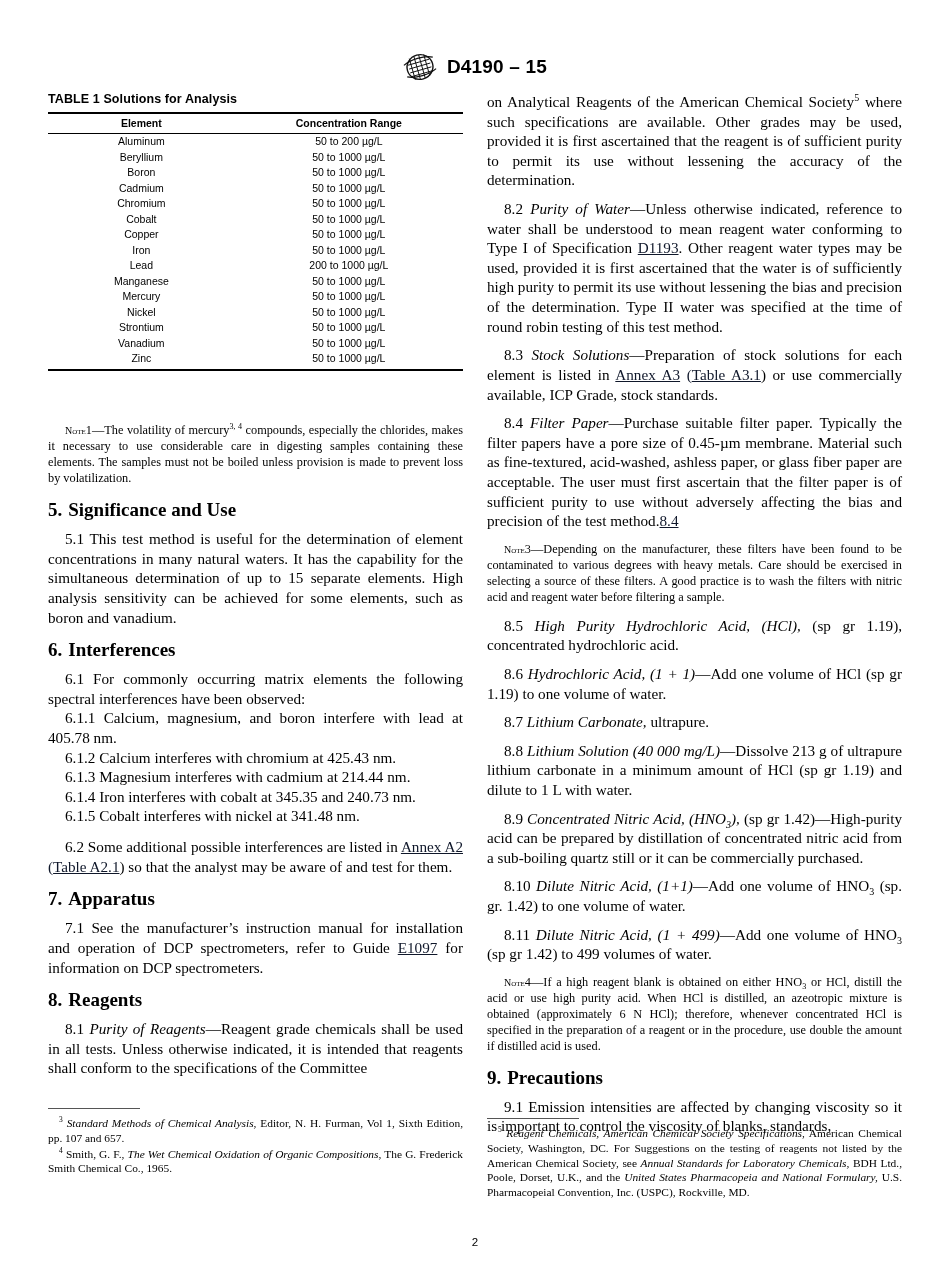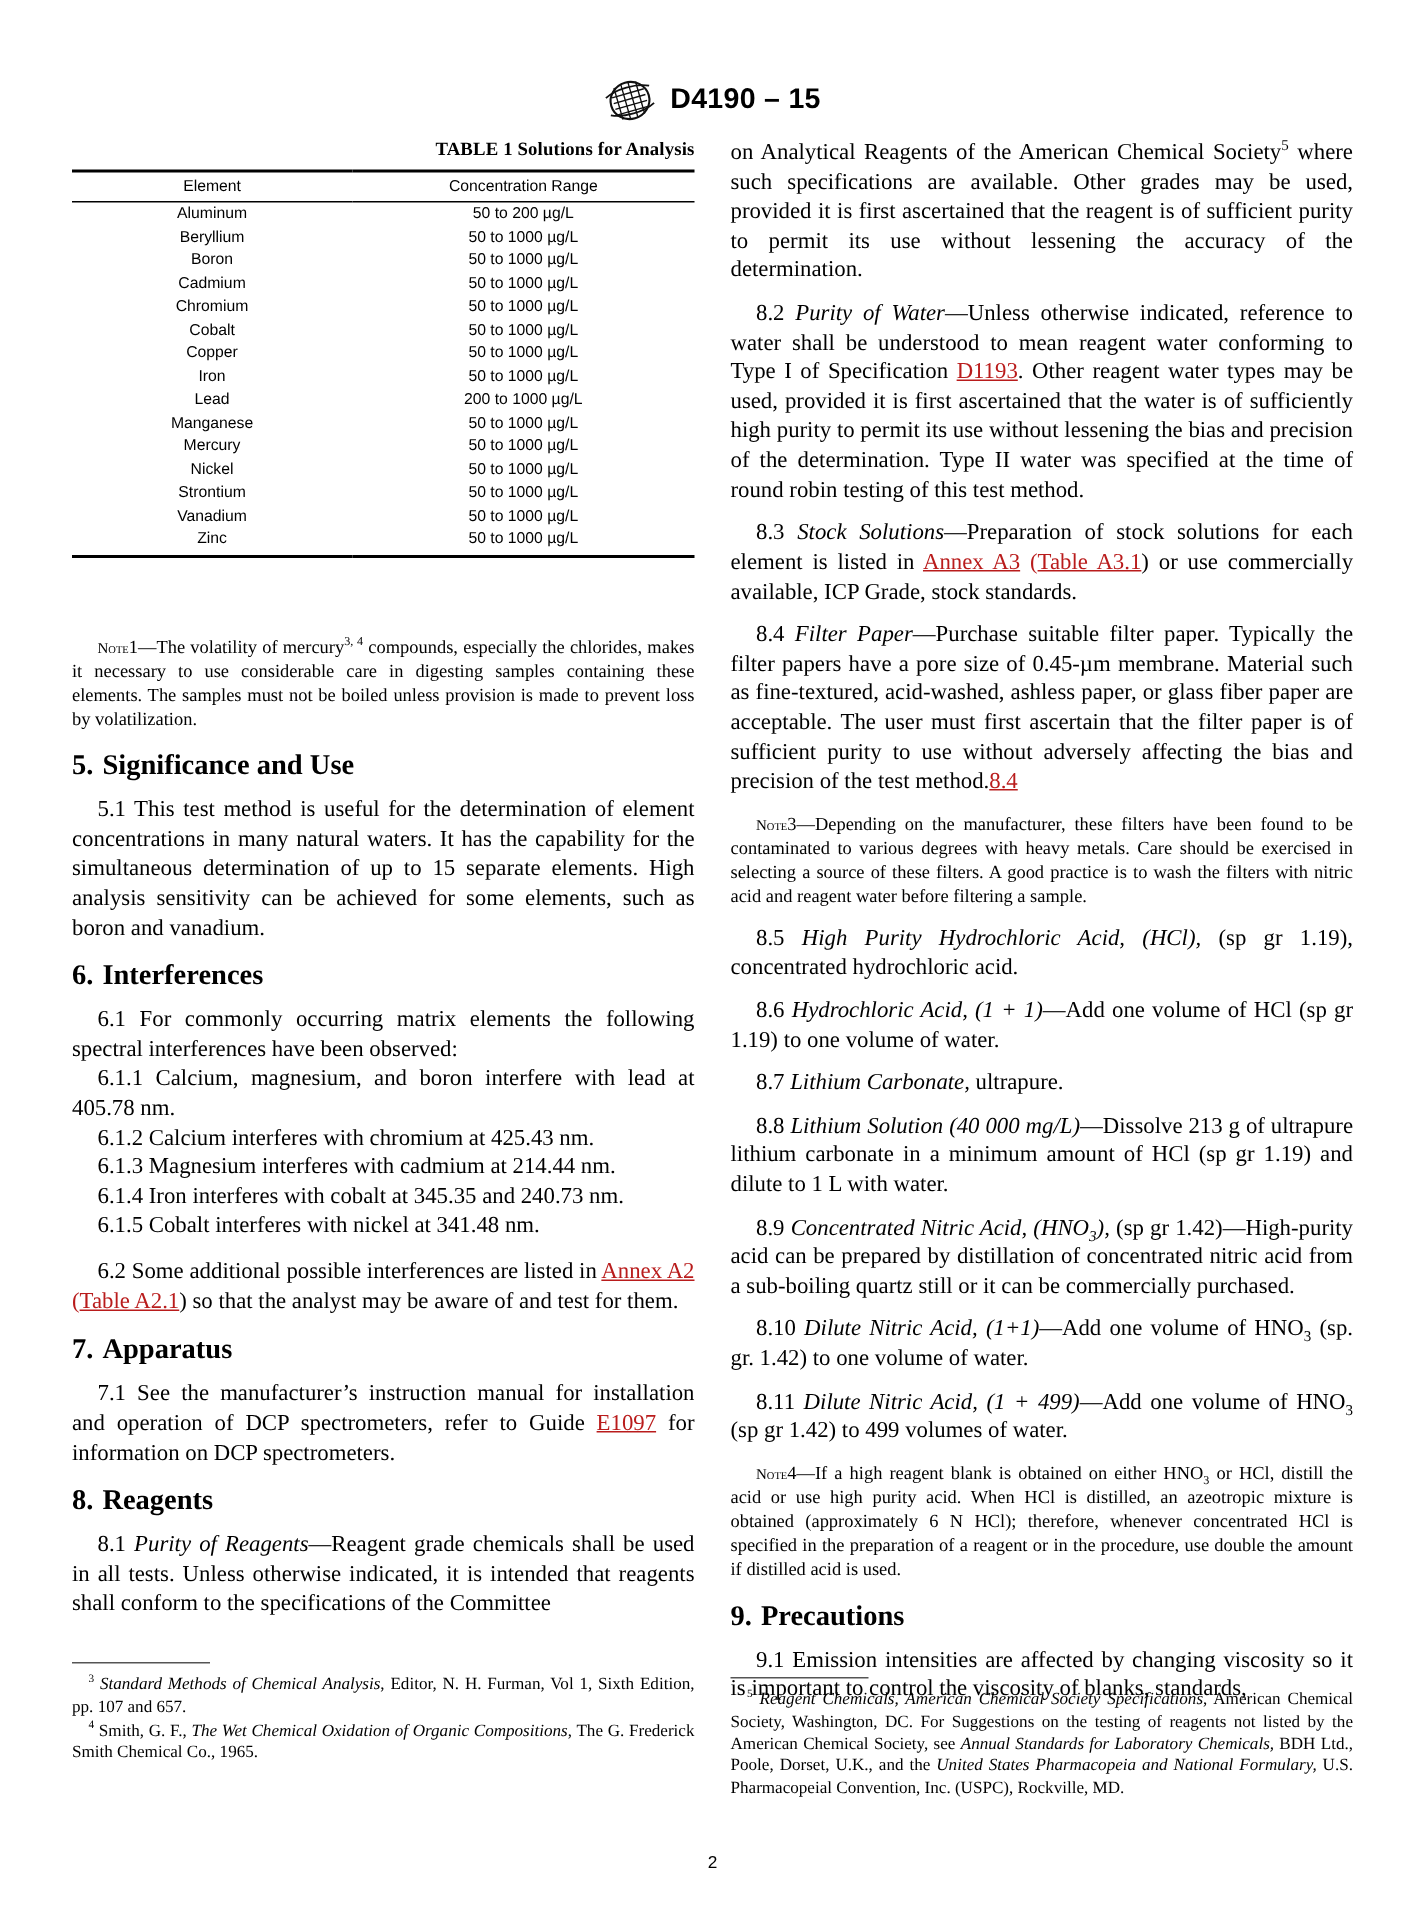--- a/index.html
+++ b/index.html
@@ -50,35 +50,35 @@
   .col {
     position: absolute;
     top: 92px;
     width: 415px;
   }
   .col-left  { left: 48px; }
   .col-right { left: 487px; }
 
   
   .table-title {
-    font-family: Liberation Serif, serif;
+    font-family: Liberation Sans, sans-serif;
     font-weight: bold;
     font-size: 12.5px;
-    text-align: right;
+    text-align: left;
     margin-bottom: 6px;
     letter-spacing: 0.1px;
   }
   table.t1 {
     width: 100%;
     border-collapse: collapse;
     font-family: "Liberation Sans", sans-serif;
     font-size: 10.5px;
   }
   table.t1 thead th {
-    font-weight: normal;
+    font-weight: bold;
     text-align: center;
     padding: 3px 0 4px 0;
     border-top: 2.6px solid #000;
     border-bottom: 1px solid #000;
   }
   table.t1 thead th.first { border-top: 2.6px solid #000; }
   table.t1 tbody td {
     text-align: center;
     padding: 0.3px 0;
     line-height: 1.42;
@@ -121,21 +121,21 @@
   }
   h3.section {
     font-family: "Liberation Serif", serif;
     font-weight: bold;
     font-size: 19px;
     margin: 12px 0 8px 0;
     text-indent: 0;
   }
   h3.section .num { margin-right: 6px; }
   i, em { font-style: italic; }
-  .lnk { color: #b91c1c; }
+  .lnk { color: #0f172a; }
   sup { font-size: 0.66em; vertical-align: super; line-height: 0; }
   sub { font-size: 0.66em; vertical-align: sub; line-height: 0; }
 
   
   .fn-rule {
     width: 92px;
     height: 0;
     border-top: 1.3px solid #555;
     margin: 0 0 7px 0;
   }

